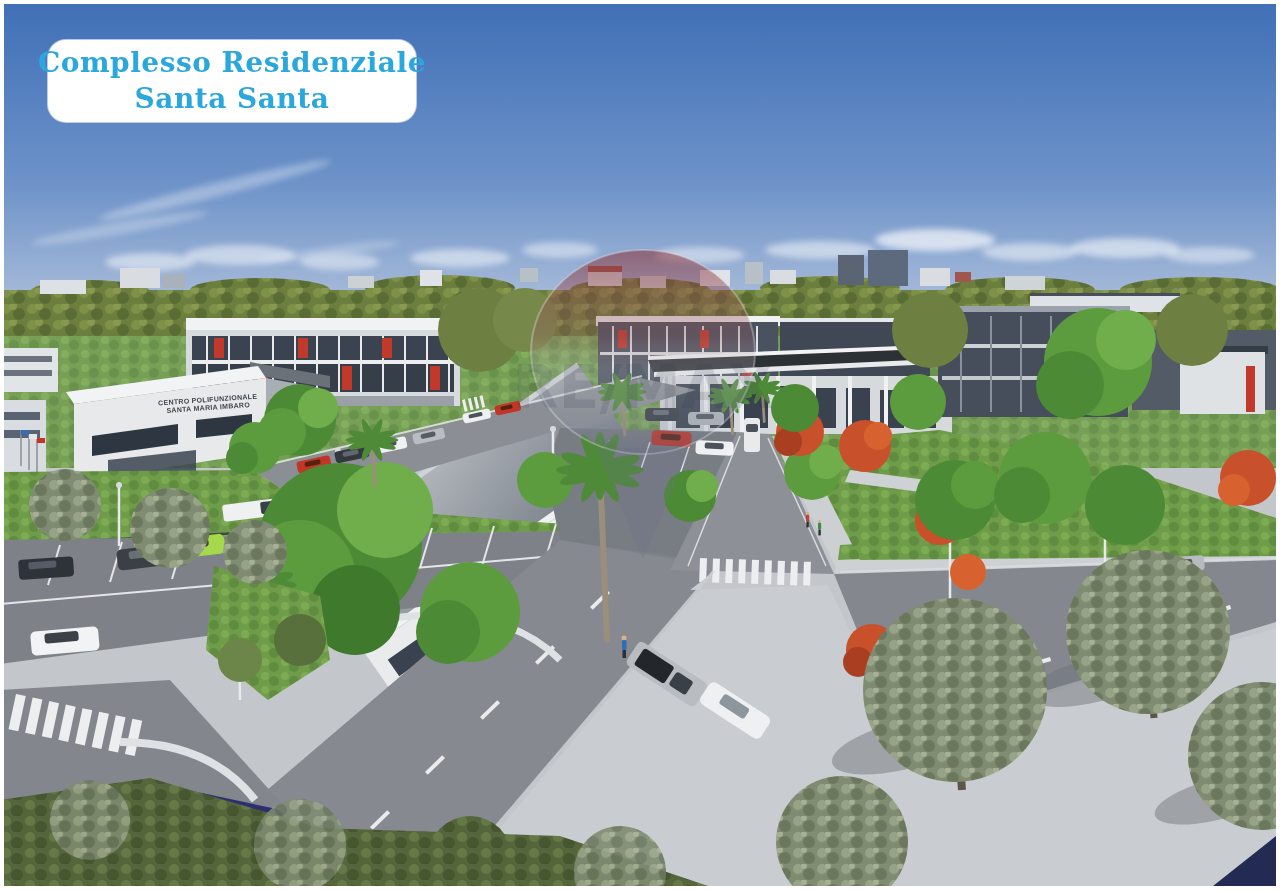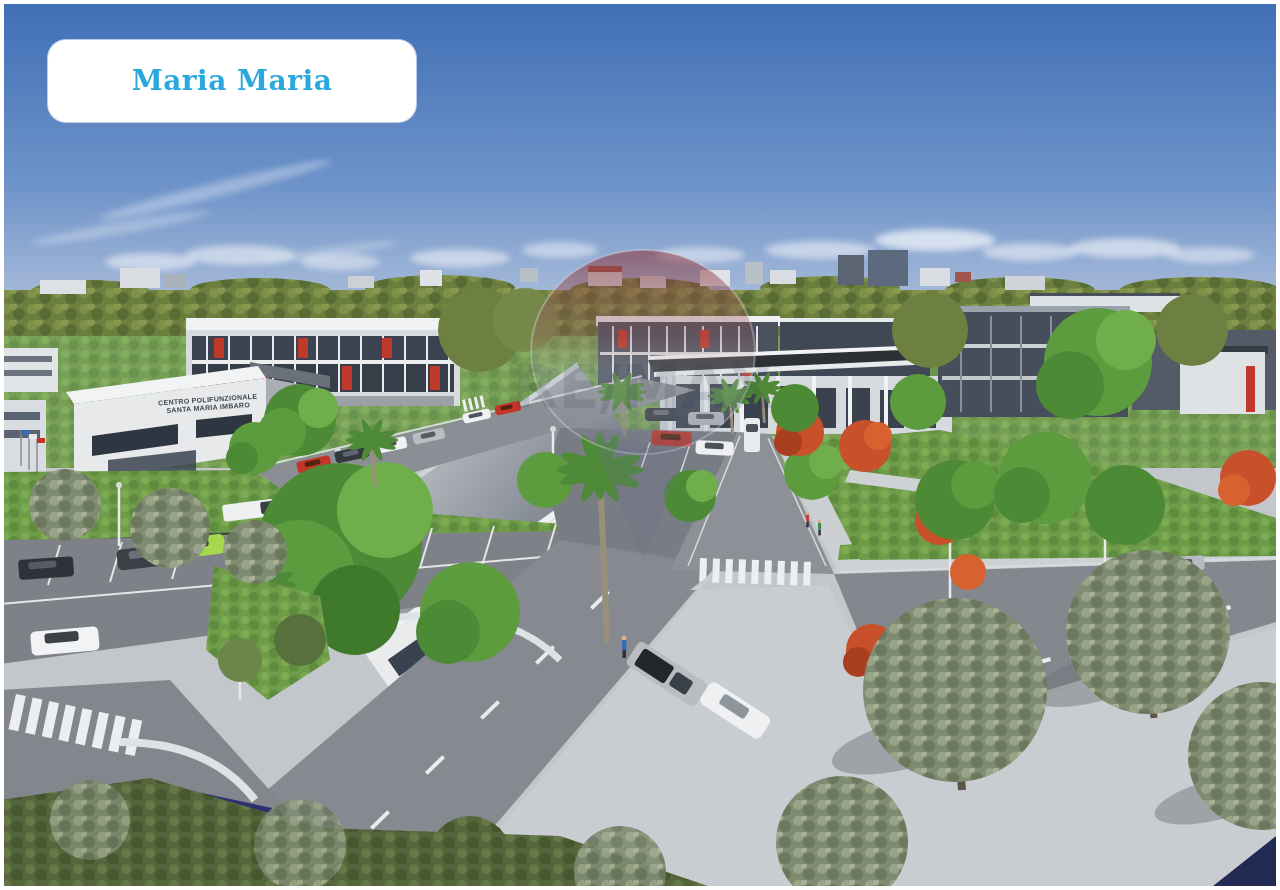--- a/index.html
+++ b/index.html
@@ -671,21 +671,22 @@
 
   <g fill="#ffffff">
     <rect x="0" y="0" width="1280" height="4"></rect>
         <rect x="0" y="886" width="1280" height="4"></rect>
     <rect x="0" y="0" width="4" height="890"></rect>
         <rect x="1276" y="0" width="4" height="890"></rect>
   </g>
 </svg>
 
 <div class="badge">
-  <div class="line">Maria Maria</div>
+  <div class="line">Complesso Residenziale</div>
+  <div class="line">Santa Santa</div>
 </div>
 
 <div class="bldg-sign">
   <div class="s">CENTRO POLIFUNZIONALE</div>
   <div class="s">SANTA MARIA IMBARO</div>
 </div>
 
 </div>
 
 </body></html>

